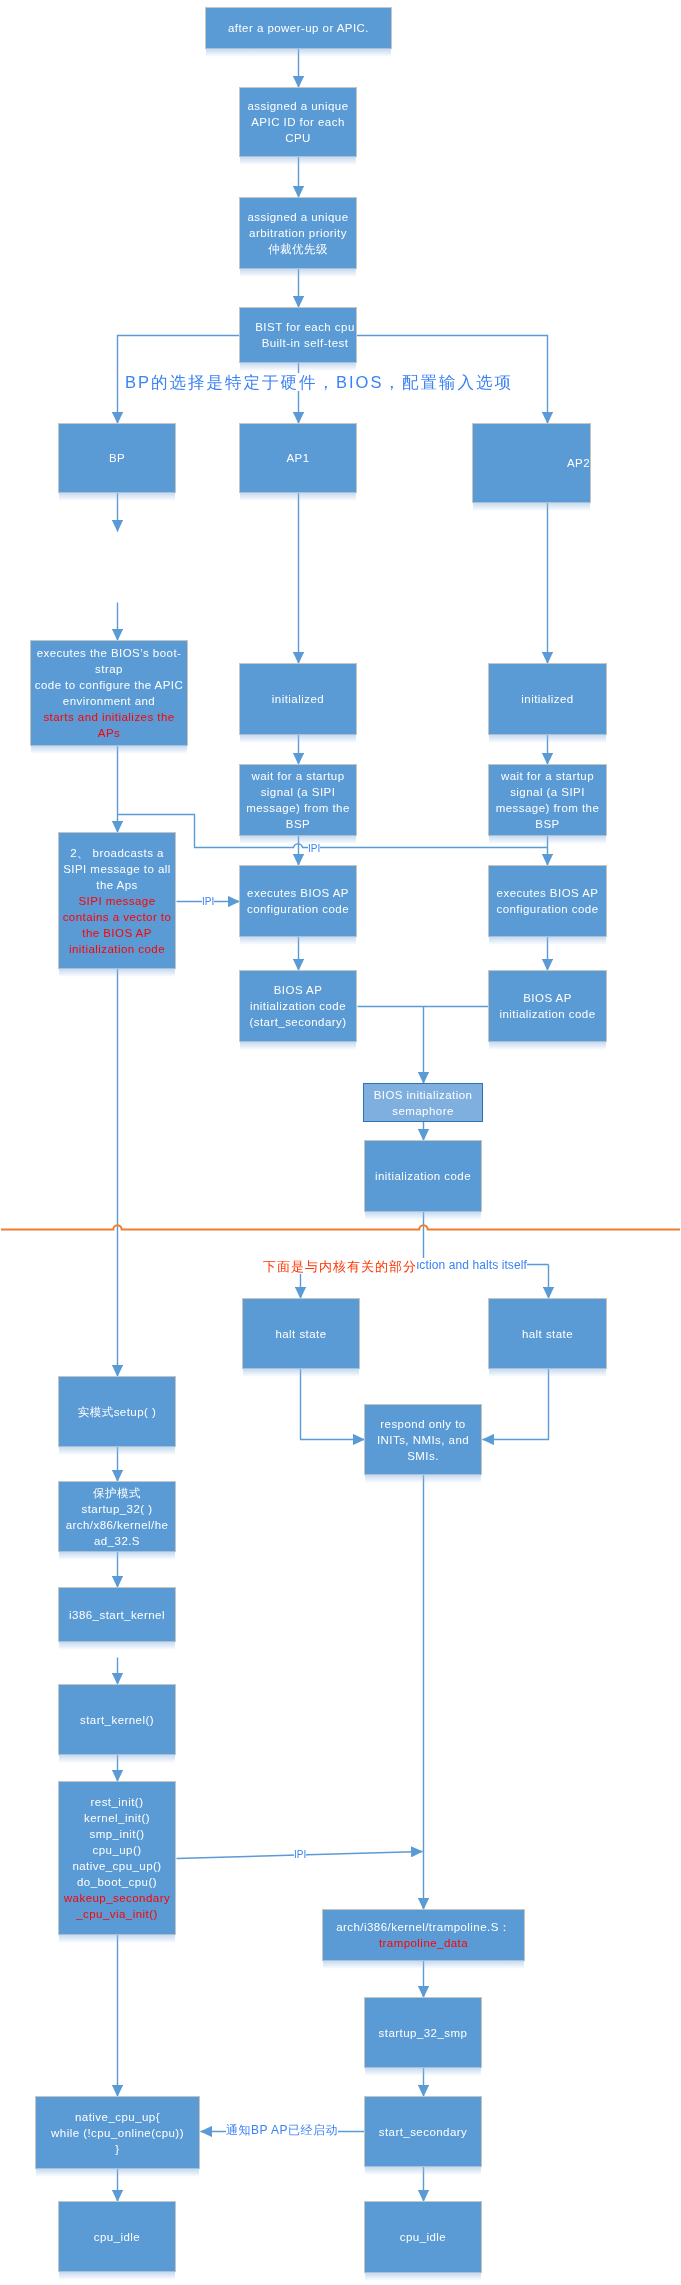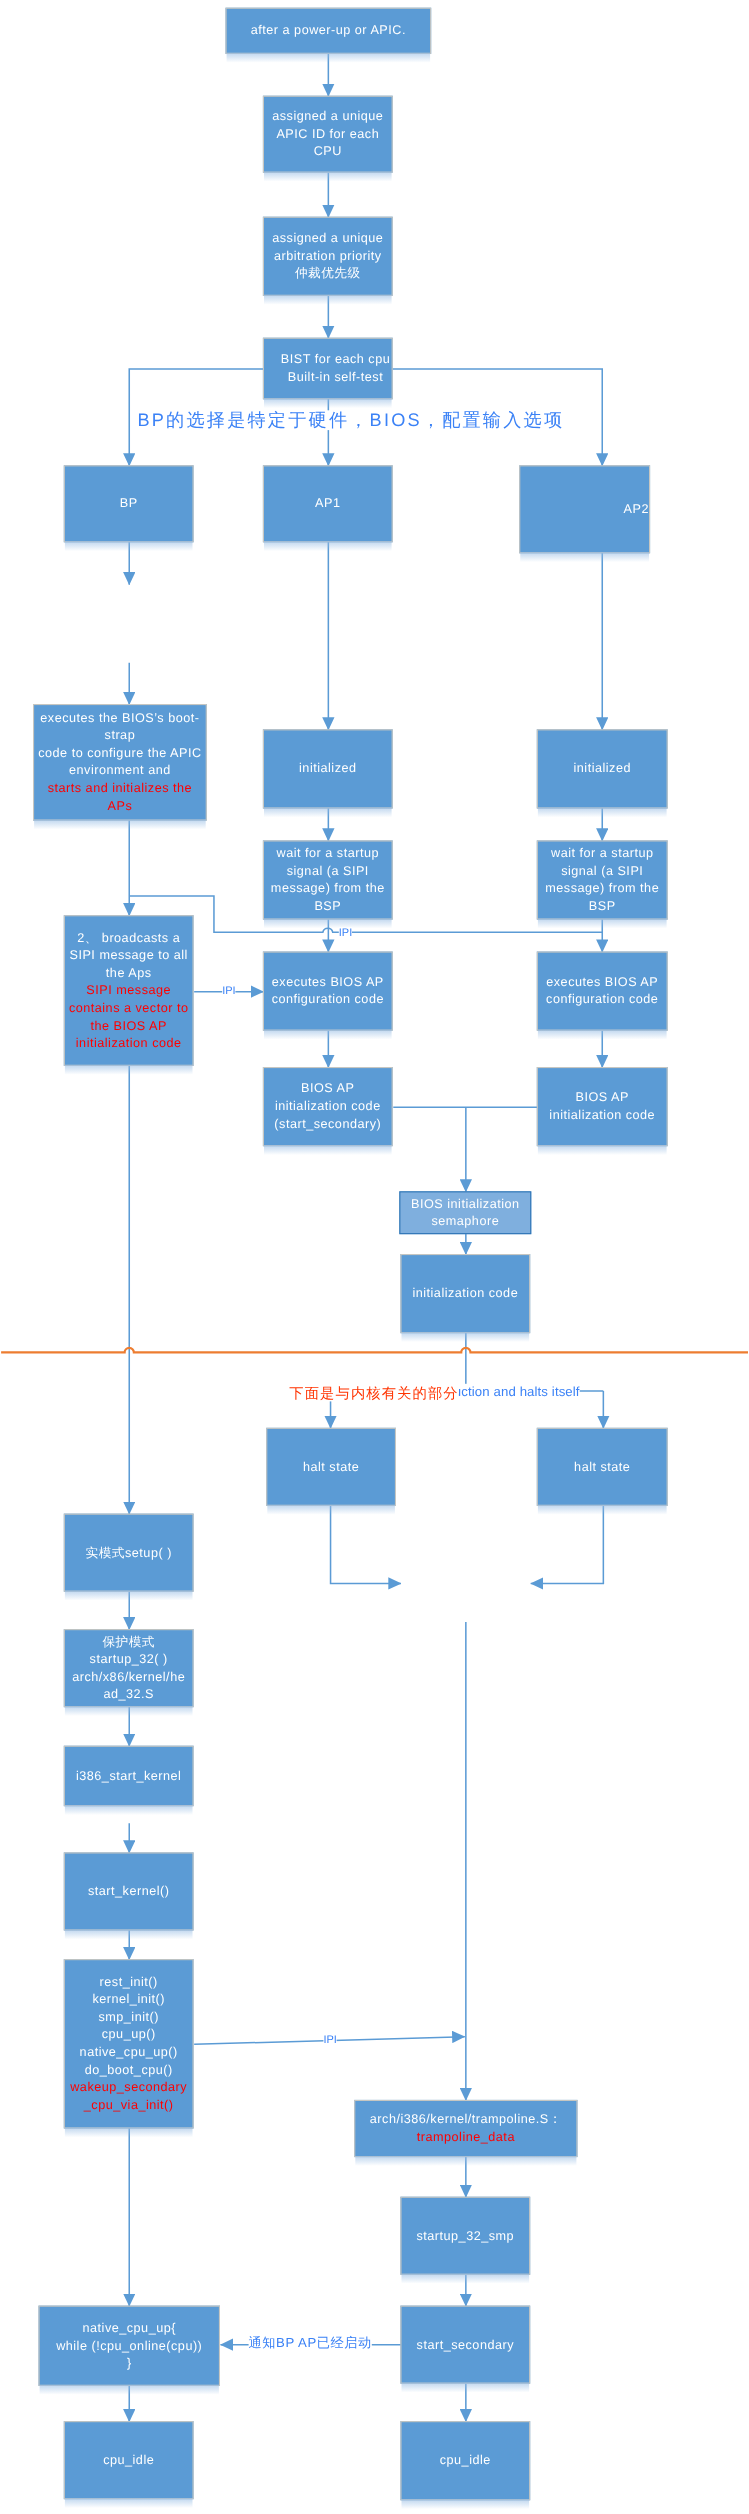--- a/index.html
+++ b/index.html
@@ -200,20 +200,27 @@
     <div class="box" style="left: 242px; top: 1298px; width: 118px; height: 71px;">
       <div class="inner">
         <div><span>halt state</span></div>
       </div>
     </div>
     <div class="box" style="left: 488px; top: 1298px; width: 119px; height: 71px;">
       <div class="inner">
         <div><span>halt state</span></div>
       </div>
     </div>
+    <div class="box" style="left: 364px; top: 1404px; width: 118px; height: 71px;">
+      <div class="inner">
+        <div><span>respond only to</span></div>
+        <div><span>INITs, NMIs, and</span></div>
+        <div><span>SMIs.</span></div>
+      </div>
+    </div>
     <div class="box" style="left: 58px; top: 1376px; width: 118px; height: 71px;">
       <div class="inner">
         <div><span>实模式setup( )</span></div>
       </div>
     </div>
     <div class="box" style="left: 58px; top: 1481px; width: 118px; height: 71px;">
       <div class="inner">
         <div><span>保护模式</span></div>
         <div><span>startup_32( )</span></div>
         <div><span>arch/x86/kernel/he</span></div>

